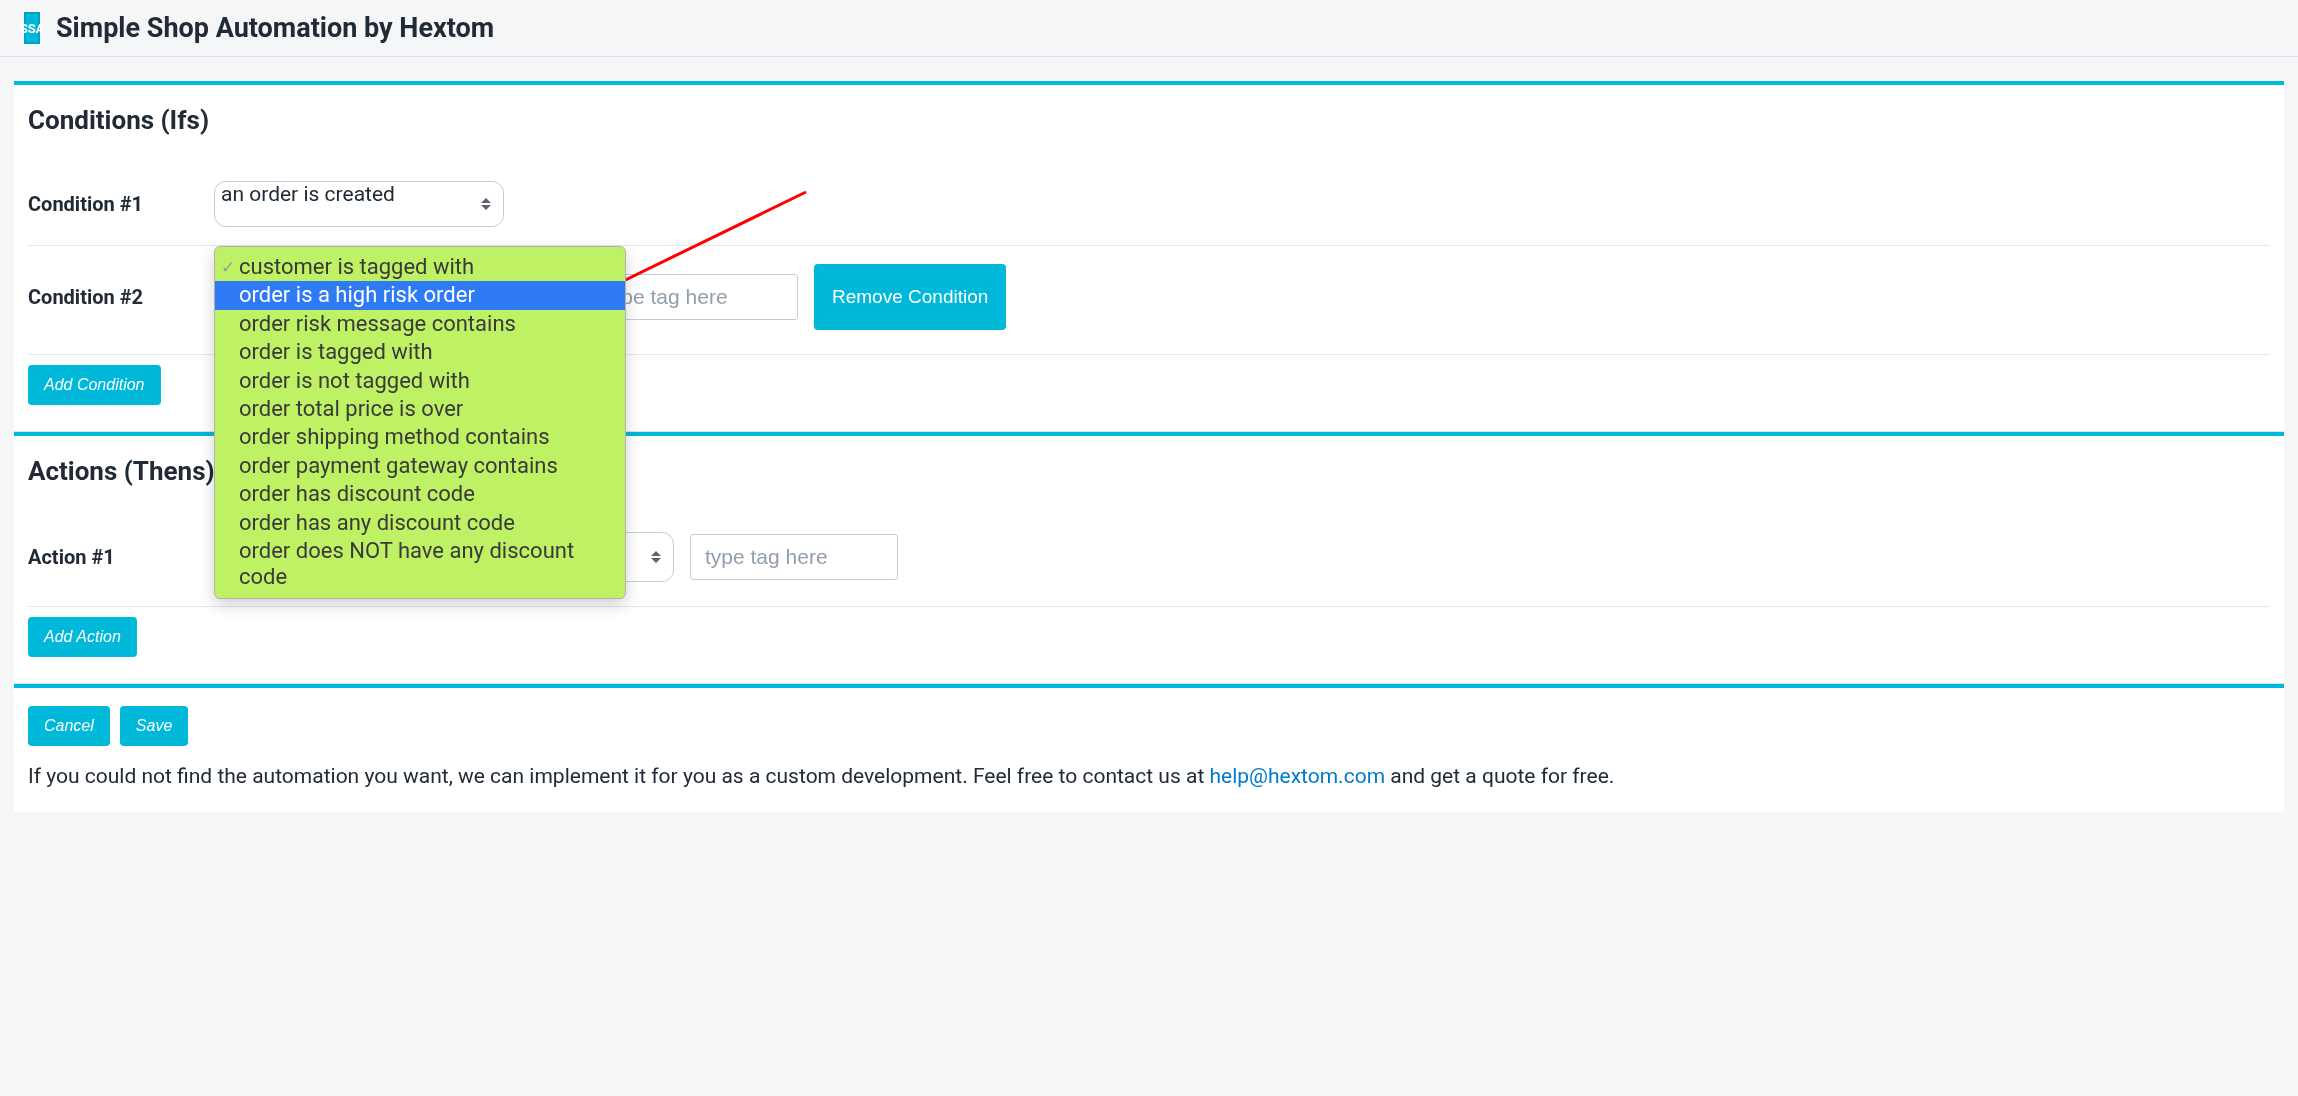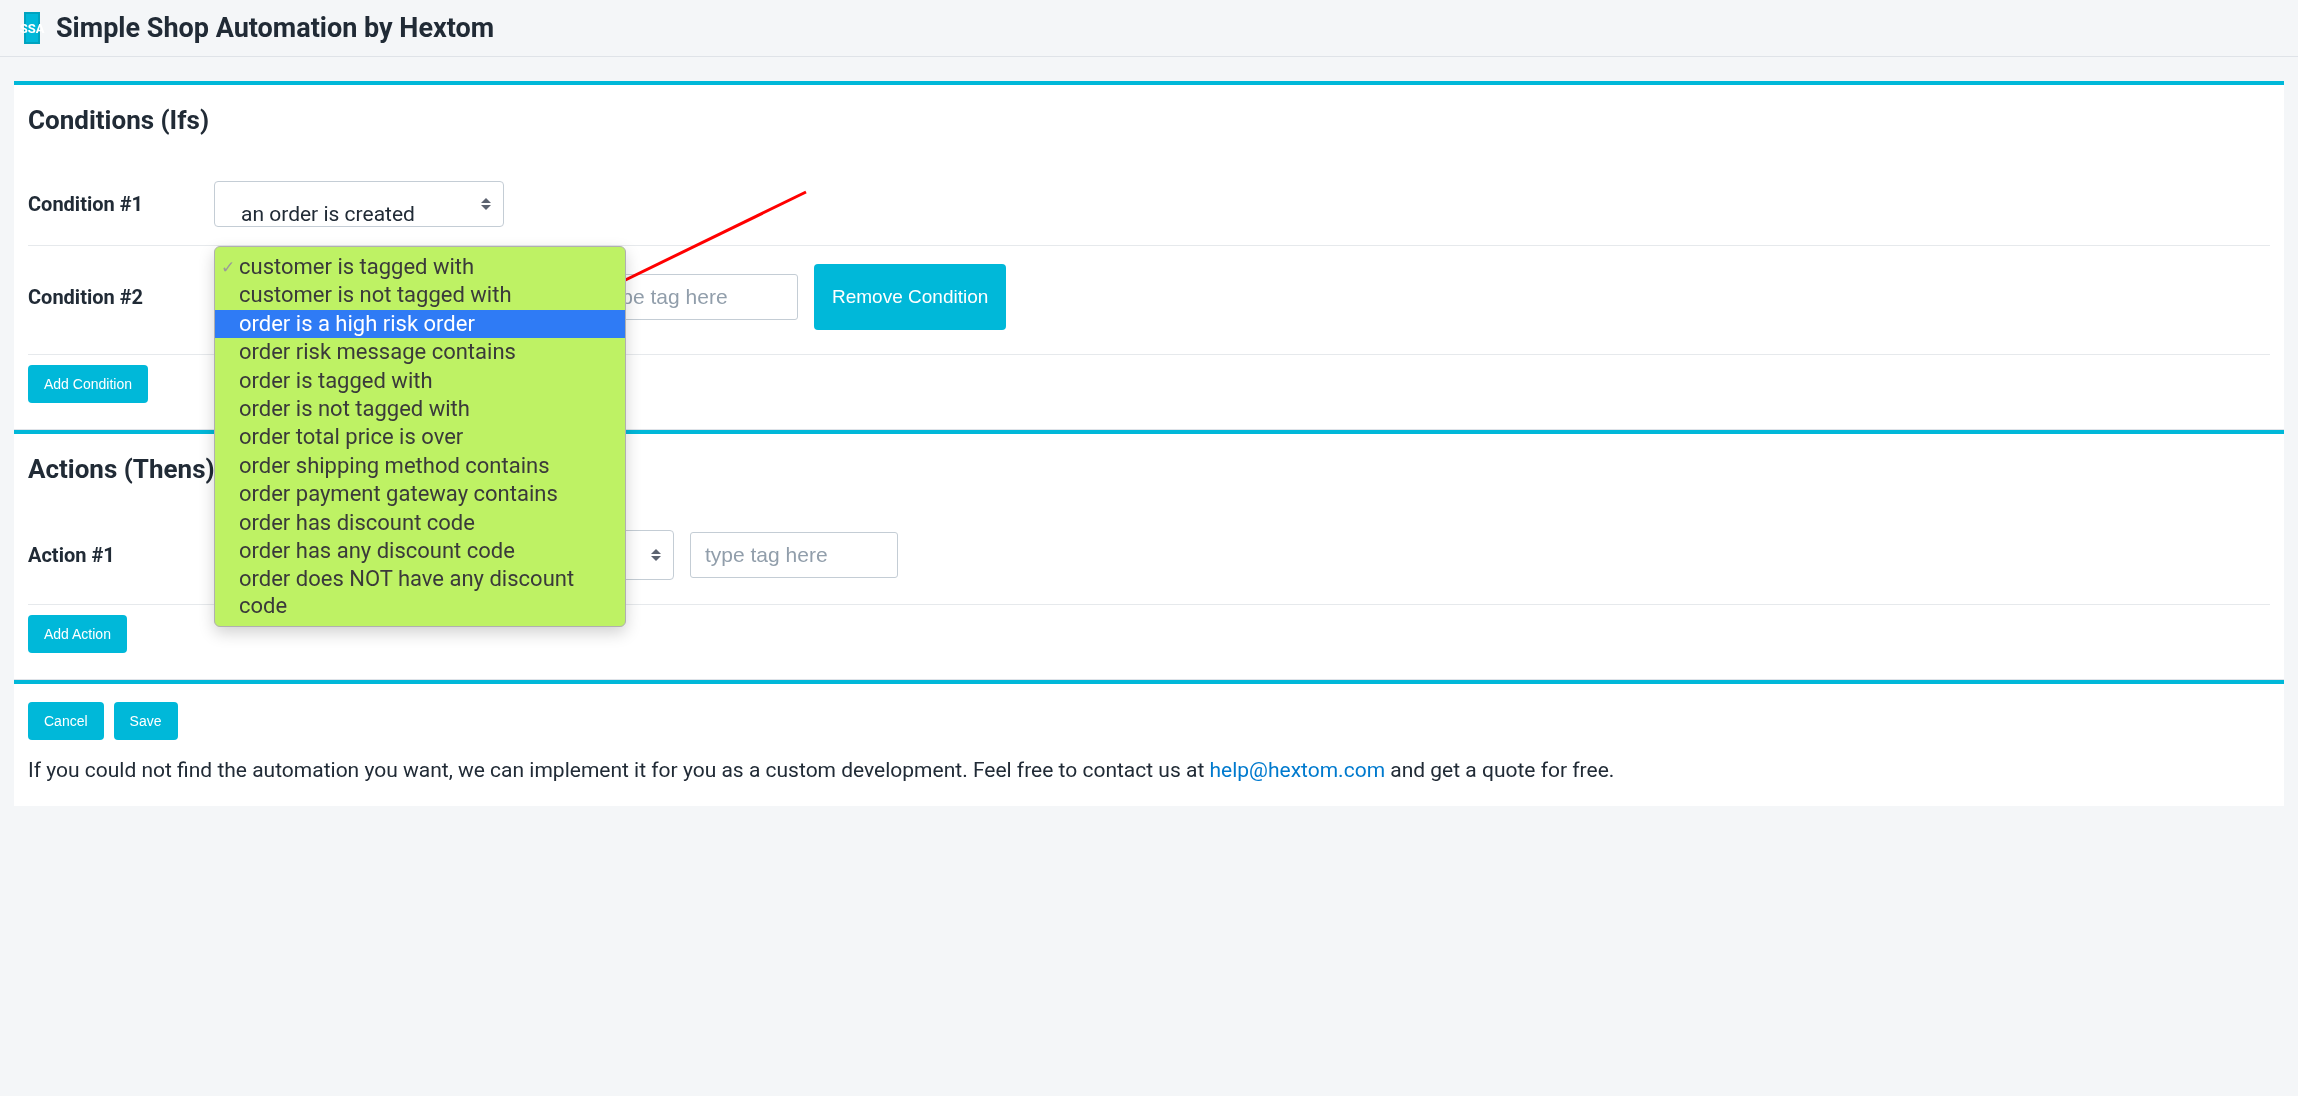--- a/index.html
+++ b/index.html
@@ -64,25 +64,25 @@
       font-weight: 700;
       color: #212b36;
       width: 170px;
       flex-shrink: 0;
     }
     .select {
       position: relative;
       width: 290px;
       height: 46px;
       border: 1px solid #c4cdd5;
-      border-radius: 4px;
+      border-radius: 12px;
       background: #fff;
       display: flex;
-      align-items: flex-end;
-      padding: 0 30px 0 26px;
+      align-items: flex-start;
+      padding: 0 30px 0 6px;
       font-size: 21px;
       color: #212b36;
       cursor: pointer;
     }
     .select.wide { width: 460px; height: 50px; }
     .select-caret {
       position: absolute;
       right: 12px;
       top: 50%;
       transform: translateY(-50%);
@@ -112,21 +112,21 @@
       align-items: center;
       justify-content: center;
       background: #00b8d9;
       color: #fff;
       border: none;
       border-radius: 4px;
       padding: 22px 18px;
       font-size: 19px;
       cursor: pointer;
     }
-    .btn.small { padding: 11px 16px; font-size: 14px; }
+    .btn.small { padding: 11px 16px; font-size: 16px; font-style: italic; }
     .btn-row {
       padding: 10px 0 6px 0;
       border-top: 1px solid #e6e9ec;
       margin-top: 6px;
     }
     .footer-panel {
       margin: 0 14px 24px 14px;
       background: #fff;
       border-top: 4px solid #00b8d9;
       padding: 18px 14px 24px 14px;
@@ -198,21 +198,20 @@
     </div>
 
     <div class="row" style="position:relative;">
       <div class="row-label">Condition #2</div>
       <div style="width:360px; flex-shrink:0;"></div>
       <input type="text" class="text-input" placeholder="type tag here" style="">
       <button class="btn">Remove Condition</button>
 
       <div class="dropdown" id="dropdown">
           <div class="dropdown-item checked">customer is tagged with</div>
-          <div class="dropdown-item">customer is not tagged with</div>
           <div class="dropdown-item highlighted">order is a high risk order</div>
           <div class="dropdown-item">order risk message contains</div>
           <div class="dropdown-item">order is tagged with</div>
           <div class="dropdown-item">order is not tagged with</div>
           <div class="dropdown-item">order total price is over</div>
           <div class="dropdown-item">order shipping method contains</div>
           <div class="dropdown-item">order payment gateway contains</div>
           <div class="dropdown-item">order has discount code</div>
           <div class="dropdown-item">order has any discount code</div>
           <div class="dropdown-item">order does NOT have any discount code</div>

